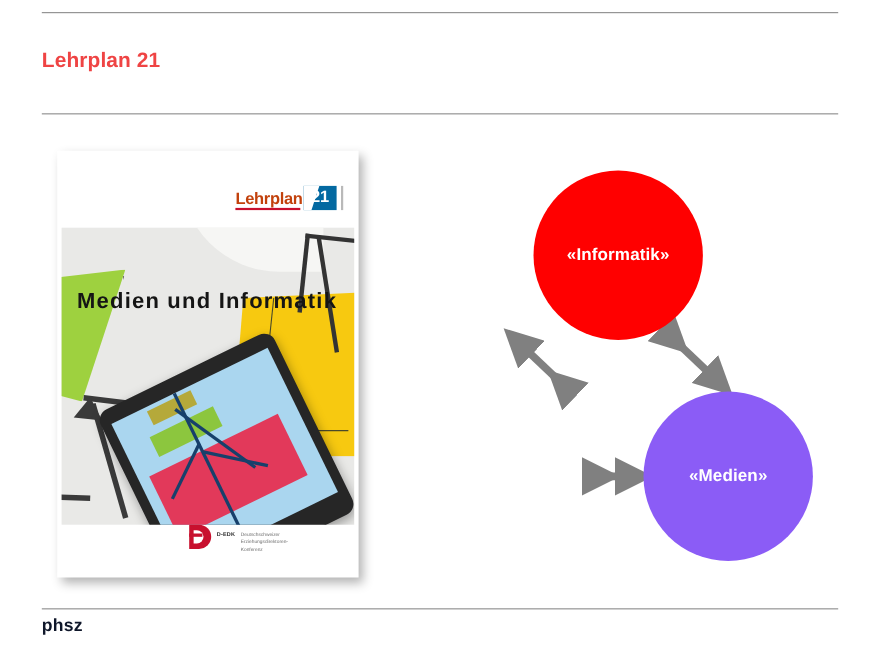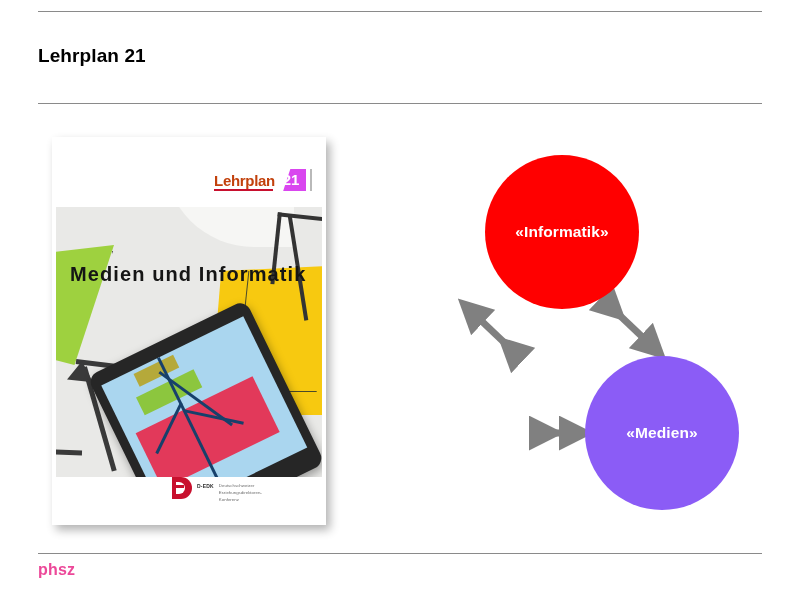--- a/index.html
+++ b/index.html
@@ -27,33 +27,33 @@
   .rule-title  { top: 103px; }
   .rule-footer { top: 553px; }
 
   
   .slide-title {
     position: absolute;
     left: 38px;
     top: 45px;
     font-size: 19px;
     font-weight: bold;
-    color: #000000;
+    color: #ef4444;
     letter-spacing: .1px;
     white-space: nowrap;
   }
 
   
   .footer-brand {
     position: absolute;
     left: 38px;
     top: 561px;
     font-size: 16px;
     font-weight: bold;
-    color: #ec4899;
+    color: #0f172a;
     letter-spacing: .2px;
   }
 
   
   .cover {
     position: absolute;
     left: 52px;
     top: 137px;
     width: 274px;
     height: 388px;
@@ -84,21 +84,21 @@
     position: absolute;
     left: 0; right: 2px; bottom: 0;
     height: 2px;
     background: #c8102e;
   }
   .cover-logo-21 {
     position: relative;
     width: 30px;
     height: 22px;
     margin-left: 1px;
-    background: #d946ef;
+    background: #0369a1;
     color: #ffffff;
     font-size: 15px;
     font-weight: bold;
     line-height: 22px;
     text-align: center;
     overflow: hidden;
   }
   .cover-logo-21::before {
     content: "";
     position: absolute;

